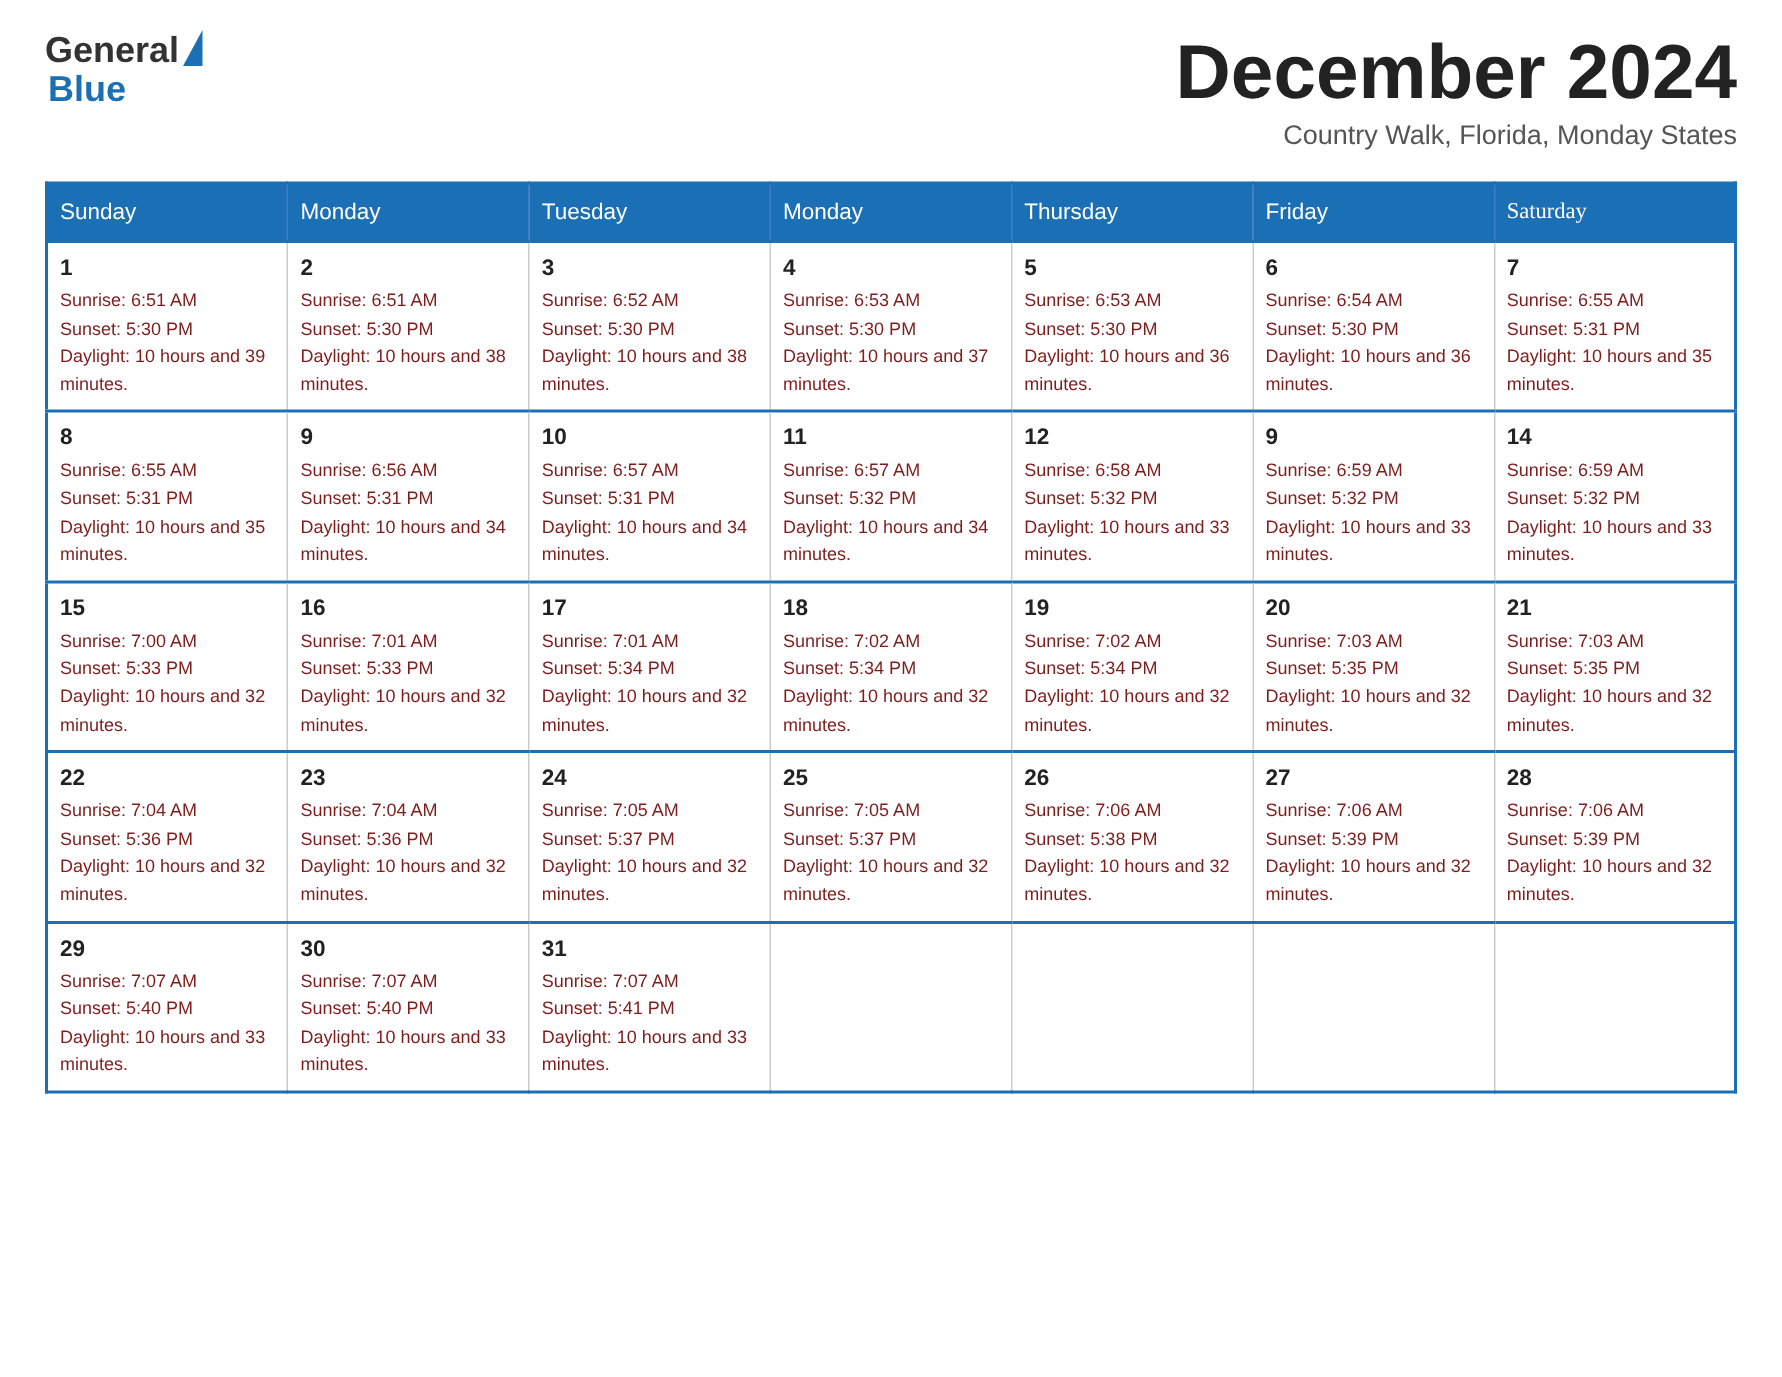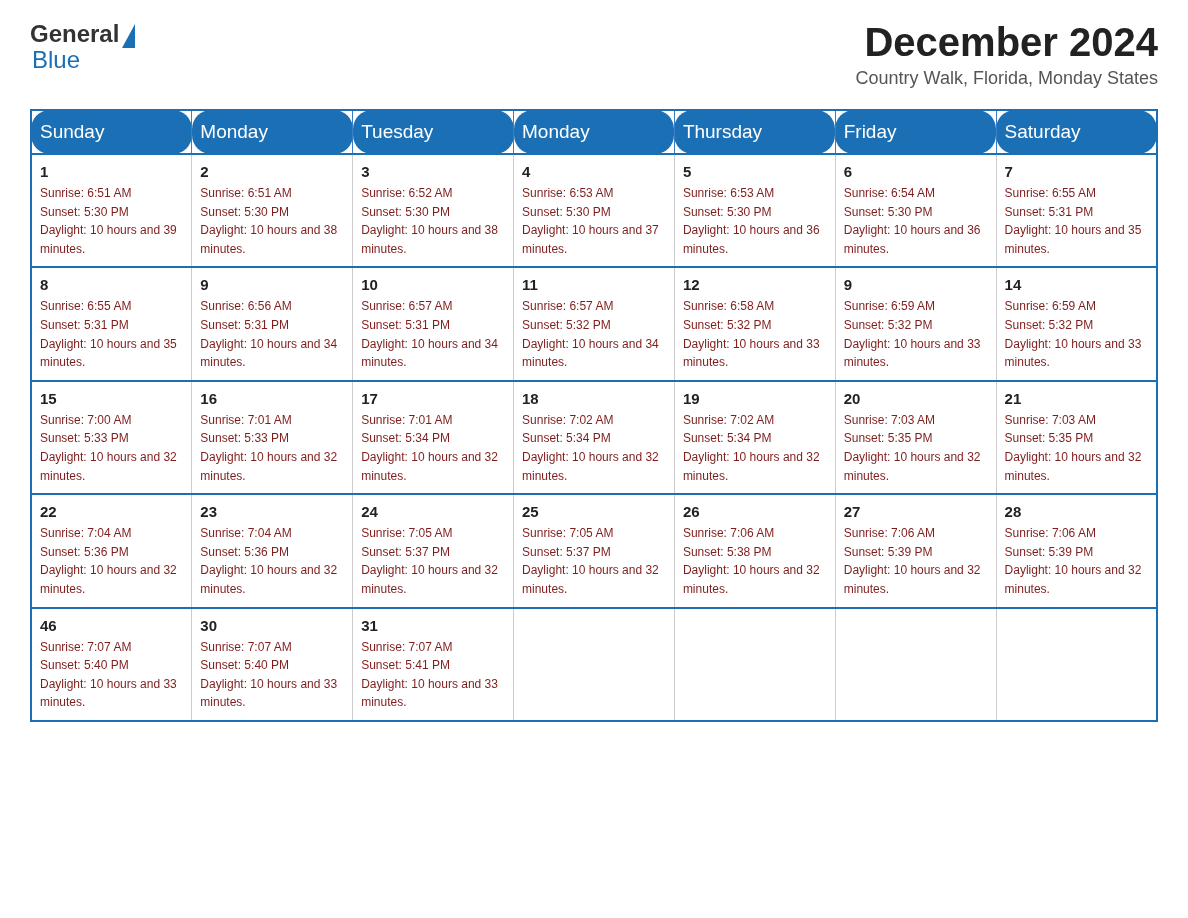--- a/index.html
+++ b/index.html
@@ -12,47 +12,47 @@
     .header {
       display: flex;
       justify-content: space-between;
       align-items: flex-start;
       margin-bottom: 20px;
     }
     .title-section {
       text-align: right;
     }
     .month-title {
-      font-size: 40px;
+      font-size: 51px;
       font-weight: bold;
       color: #222;
       line-height: 1.1;
     }
     .location {
       font-size: 18px;
       color: #555;
       margin-top: 4px;
     }
     .calendar {
       width: 100%;
       border-collapse: collapse;
       border: 2px solid #1a6fb5;
     }
     .calendar thead tr th {
       background-color: #1a6fb5;
       color: #fff;
       padding: 10px 8px;
       text-align: left;
-      font-size: 19px;
+      font-size: 15px;
       font-weight: normal;
       border-right: 1px solid #3a7fc5;
-      border-radius: 19px;
     }
     .calendar thead tr th:last-child {
       border-right: none;
+      font-family: Liberation Serif, serif;
     }
     .calendar tbody tr td {
       vertical-align: top;
       padding: 8px;
       border-top: 2px solid #1a6fb5;
       border-right: 1px solid #ccc;
       font-size: 12.5px;
       color: #333;
       width: 14.28%;
       min-height: 90px;
@@ -72,39 +72,39 @@
       line-height: 1.55;
       color: #7f1d1d;
     }
     .logo-wrapper {
       display: flex;
       flex-direction: column;
       align-items: flex-start;
     }
     .logo-line1 {
       display: flex;
-      align-items: flex-end;
+      align-items: flex-start;
     }
     .logo-line2 {
       display: flex;
       align-items: center;
       margin-top: -2px;
     }
   </style>
 </head>
 <body>
 
 <div class="header">
   <div class="logo-wrapper">
     <div class="logo-line1">
       <span style="font-size:24px;font-weight:bold;color:#333;">General</span>
       <span style="display:inline-block;width:0;height:0;border-left:13px solid transparent;border-bottom:24px solid #1a6fb5;margin-left:3px;vertical-align:bottom;"></span>
     </div>
     <div class="logo-line2">
-      <span style="font-size:24px;font-weight:normal;color:#1a6fb5;margin-left:2px;">Blue</span>
+      <span style="font-size:24px;font-weight:bold;color:#1a6fb5;margin-left:2px;">Blue</span>
     </div>
   </div>
   <div class="title-section">
     <div class="month-title">December 2024</div>
     <div class="location">Country Walk, Florida, Monday States</div>
   </div>
 </div>
 
 <table class="calendar">
   <thead>
@@ -234,21 +234,21 @@
           <span class="day-number">27</span>
           <div class="day-info">Sunrise: 7:06 AM<br>Sunset: 5:39 PM<br>Daylight: 10 hours and 32 minutes.</div>
         </td>
         <td>
           <span class="day-number">28</span>
           <div class="day-info">Sunrise: 7:06 AM<br>Sunset: 5:39 PM<br>Daylight: 10 hours and 32 minutes.</div>
         </td>
       </tr>
       <tr>
         <td>
-          <span class="day-number">46</span>
+          <span class="day-number">29</span>
           <div class="day-info">Sunrise: 7:07 AM<br>Sunset: 5:40 PM<br>Daylight: 10 hours and 33 minutes.</div>
         </td>
         <td>
           <span class="day-number">30</span>
           <div class="day-info">Sunrise: 7:07 AM<br>Sunset: 5:40 PM<br>Daylight: 10 hours and 33 minutes.</div>
         </td>
         <td>
           <span class="day-number">31</span>
           <div class="day-info">Sunrise: 7:07 AM<br>Sunset: 5:41 PM<br>Daylight: 10 hours and 33 minutes.</div>
         </td>

